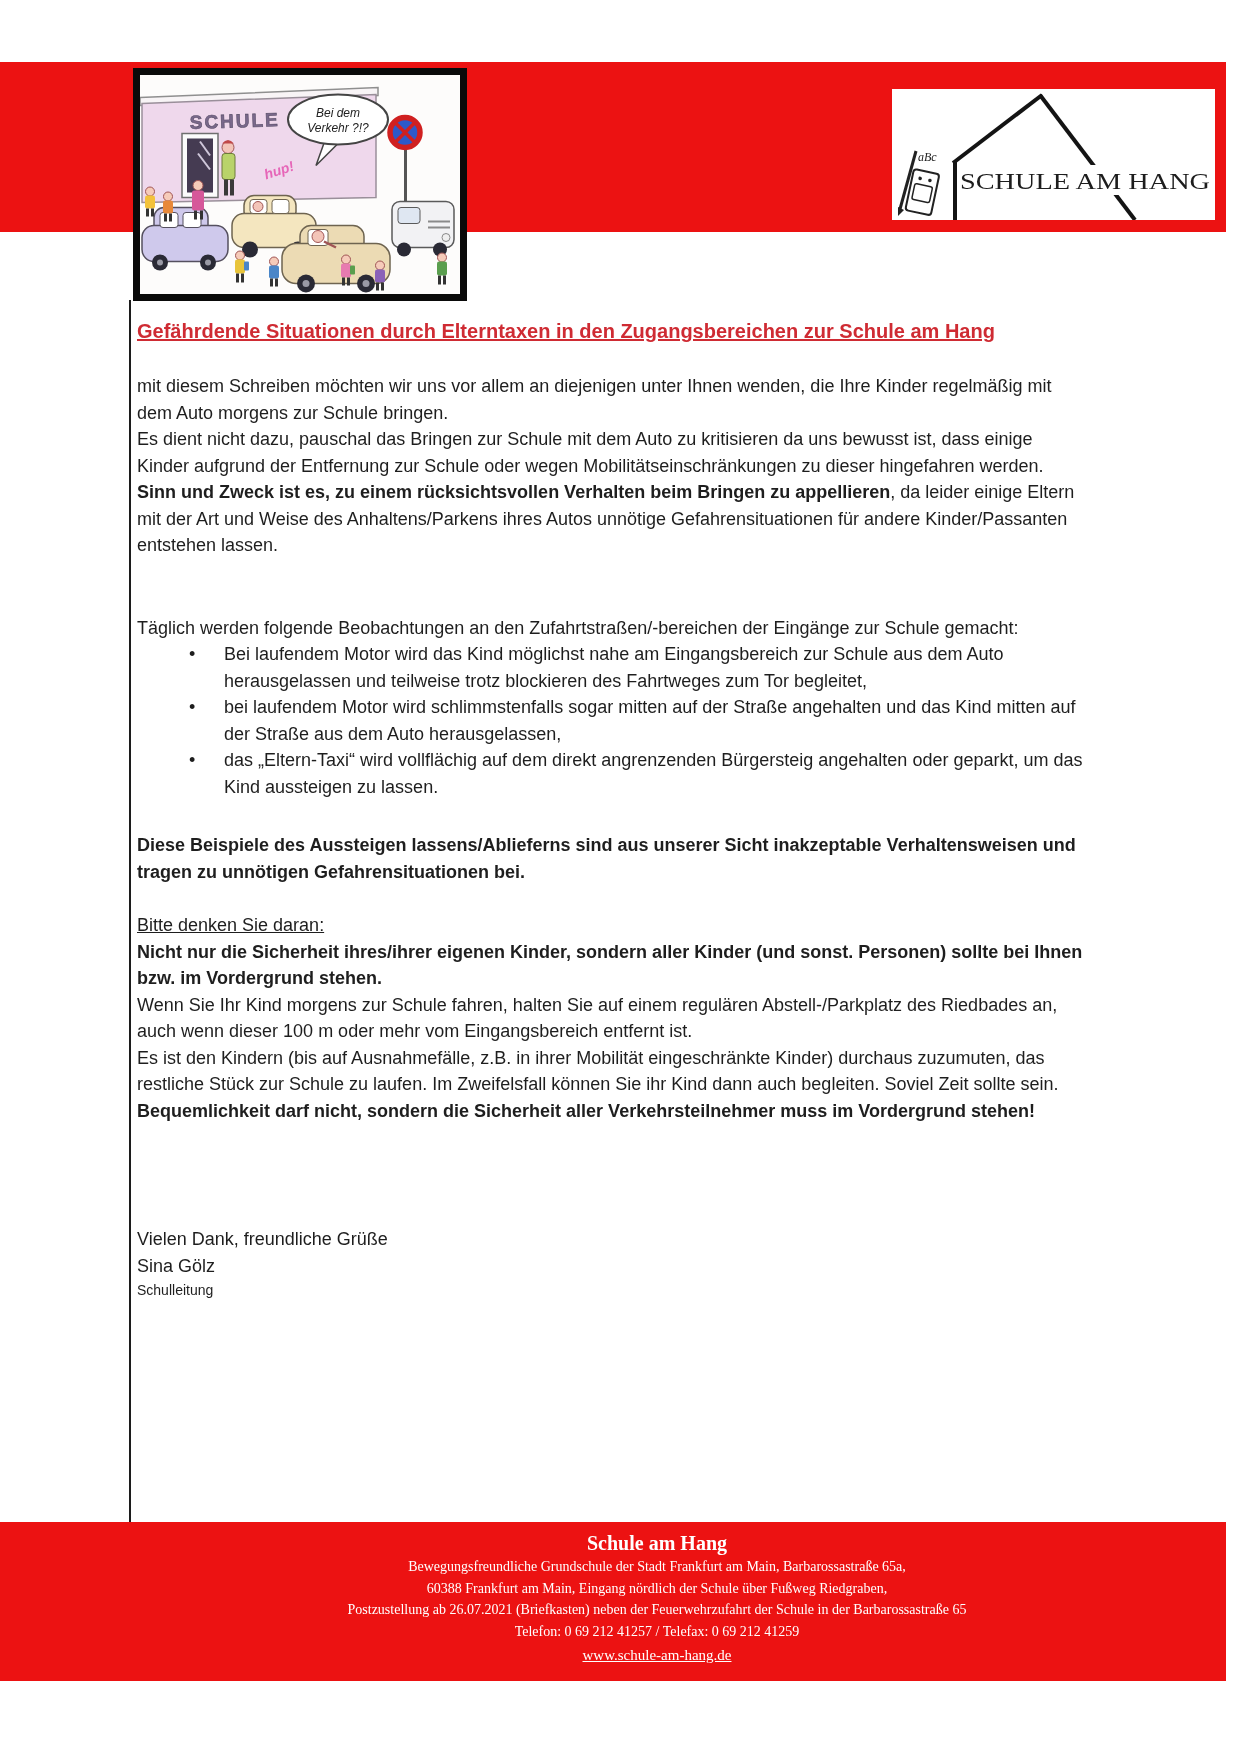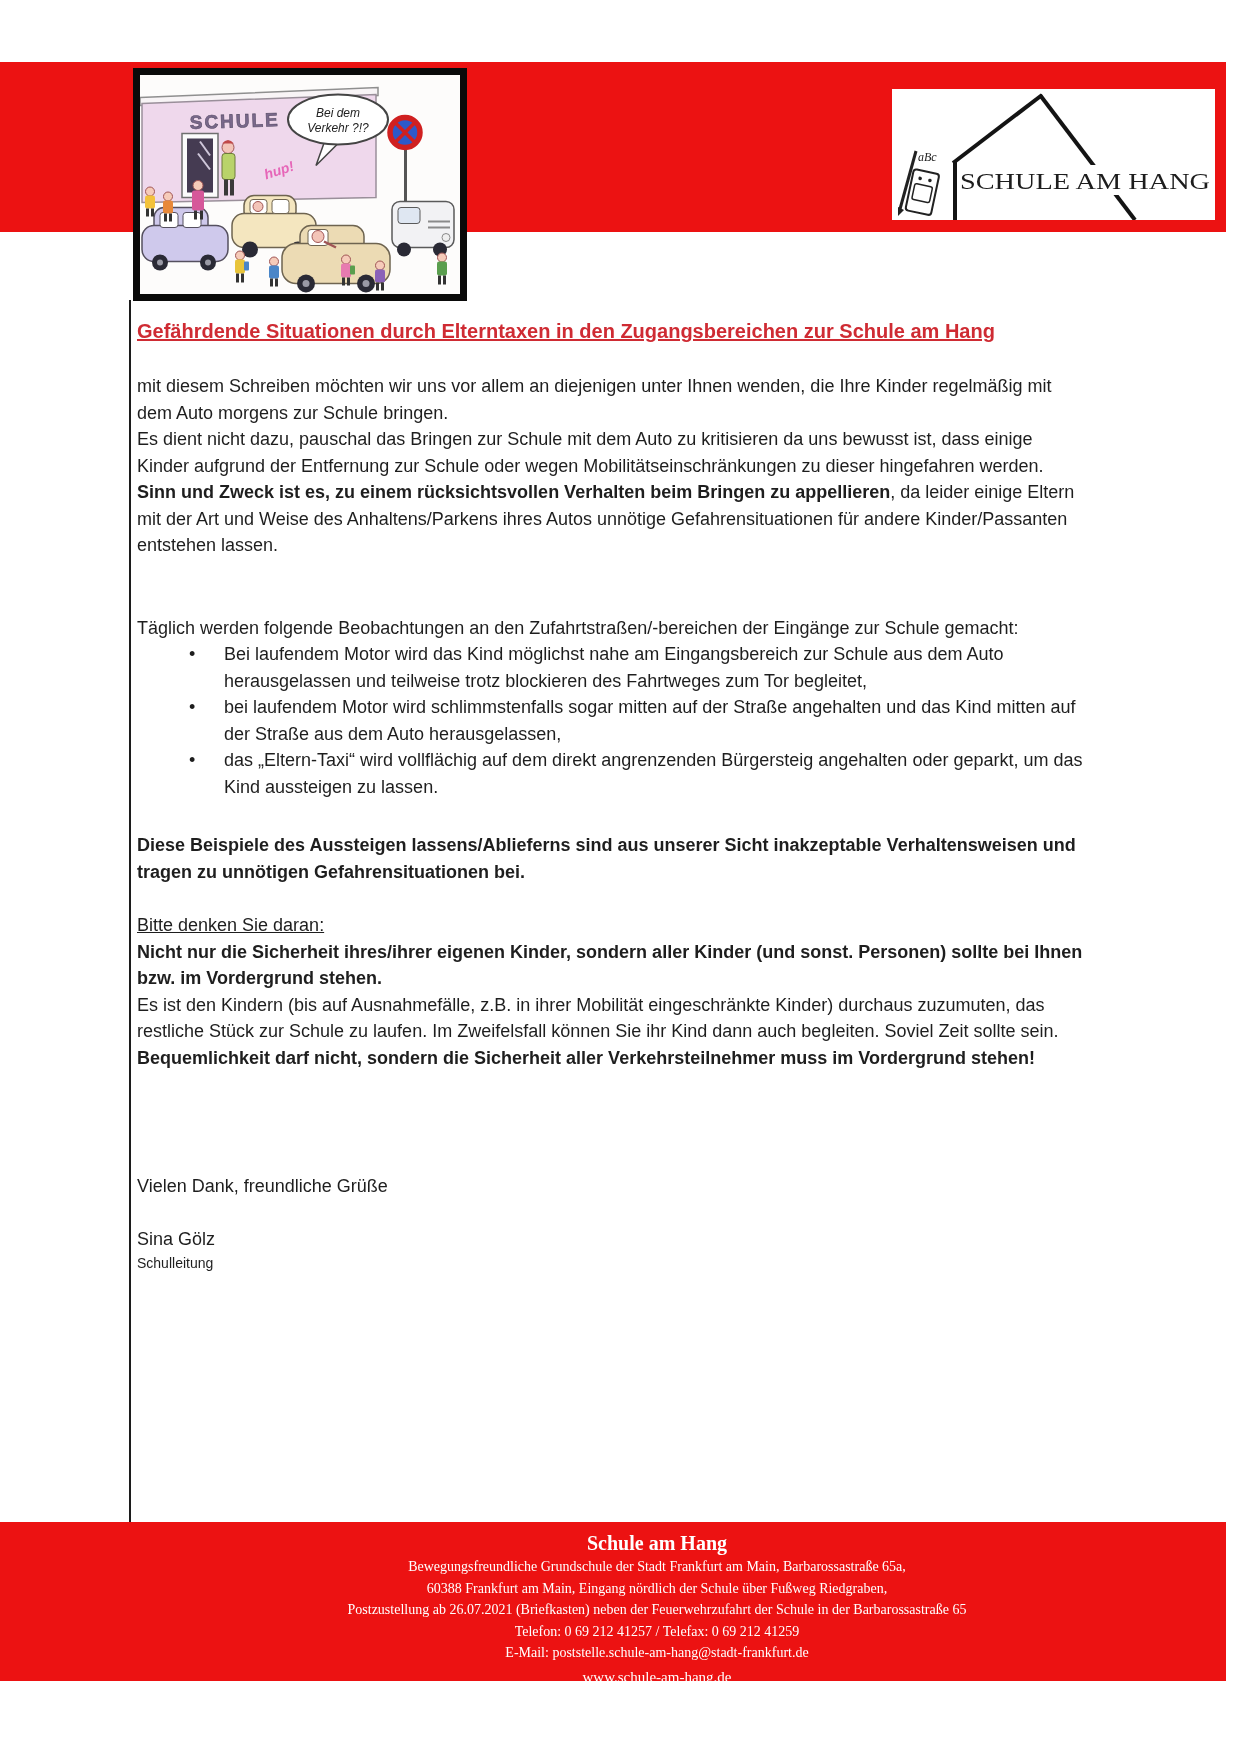--- a/index.html
+++ b/index.html
@@ -22,21 +22,21 @@
     font-size:18px;line-height:26.5px;}
   .title{color:#cf2b33;font-weight:bold;font-size:20px;line-height:27px;
     text-decoration:underline;}
   .salutation{margin-top:57px;}
   .block{margin:0;}
   .mt-para{margin-top:28px;}
   .mt-obs{margin-top:56px;}
   .mt-verdict{margin-top:32px;}
   .mt-reminder{margin-top:27px;}
   .mt-thanks{margin-top:102px;}
-  .mt-signer{margin-top:26px;}
+  .mt-signer{}
   .b{font-weight:bold;}
   .u{text-decoration:underline;}
   ul.obs{list-style:none;margin:0;padding:0;}
   ul.obs li{position:relative;padding-left:87px;}
   ul.obs li::before{content:"\2022";position:absolute;left:52px;top:0;}
   .role{font-size:14px;line-height:22px;}
 
   
   .footer{position:absolute;left:0;top:1522px;width:1226px;height:159px;background:#ec1212;
     color:#ffffff;font-family:"Liberation Serif",serif;text-align:center;box-sizing:border-box;
@@ -224,31 +224,31 @@
     <ul class="obs">
       <li>Bei laufendem Motor wird das Kind möglichst nahe am Eingangsbereich zur Schule aus dem Auto herausgelassen und teilweise trotz blockieren des Fahrtweges zum Tor begleitet,</li>
       <li>bei laufendem Motor wird schlimmstenfalls sogar mitten auf der Straße angehalten und das Kind mitten auf der Straße aus dem Auto herausgelassen,</li>
       <li>das „Eltern-Taxi“ wird vollflächig auf dem direkt angrenzenden Bürgersteig angehalten oder geparkt, um das Kind aussteigen zu lassen.</li>
     </ul>
 
     <div class="block mt-verdict b">Diese Beispiele des Aussteigen lassens/Ablieferns sind aus unserer Sicht inakzeptable Verhaltensweisen und tragen zu unnötigen Gefahrensituationen bei.</div>
 
     <div class="block mt-reminder u">Bitte denken Sie daran:</div>
     <div class="block b">Nicht nur die Sicherheit ihres/ihrer eigenen Kinder, sondern aller Kinder (und sonst. Personen) sollte bei Ihnen bzw. im Vordergrund stehen.</div>
+    <div class="block">Wenn Sie Ihr Kind morgens zur Schule fahren, halten Sie auf einem regulären Abstell-/Parkplatz des Riedbades an, auch wenn dieser 100 m oder mehr vom Eingangsbereich entfernt ist.</div>
     <div class="block">Es ist den Kindern (bis auf Ausnahmefälle, z.B. in ihrer Mobilität eingeschränkte Kinder) durchaus zuzumuten, das restliche Stück zur Schule zu laufen. Im Zweifelsfall können Sie ihr Kind dann auch begleiten. Soviel Zeit sollte sein.</div>
     <div class="block b">Bequemlichkeit darf nicht, sondern die Sicherheit aller Verkehrsteilnehmer muss im Vordergrund stehen!</div>
 
     <div class="block mt-thanks">Vielen Dank, freundliche Grüße</div>
     <div class="block mt-signer">Sina Gölz</div>
     <div class="block role">Schulleitung</div>
   </div>
 
   <div class="footer">
     <div class="fname">Schule am Hang</div>
     <div class="fline">Bewegungsfreundliche Grundschule der Stadt Frankfurt am Main, Barbarossastraße 65a,</div>
     <div class="fline">60388 Frankfurt am Main, Eingang nördlich der Schule über Fußweg Riedgraben,</div>
     <div class="fline">Postzustellung ab 26.07.2021 (Briefkasten) neben der Feuerwehrzufahrt der Schule in der Barbarossastraße 65</div>
     <div class="fline">Telefon: 0 69 212 41257 / Telefax: 0 69 212 41259</div>
-    <div class="fline">E-Mail: poststelle.schule-am-hang@stadt-frankfurt.de</div>
     <a class="fsite" href="#">www.schule-am-hang.de</a>
   </div>
 
 </div>
 
 </body></html>

